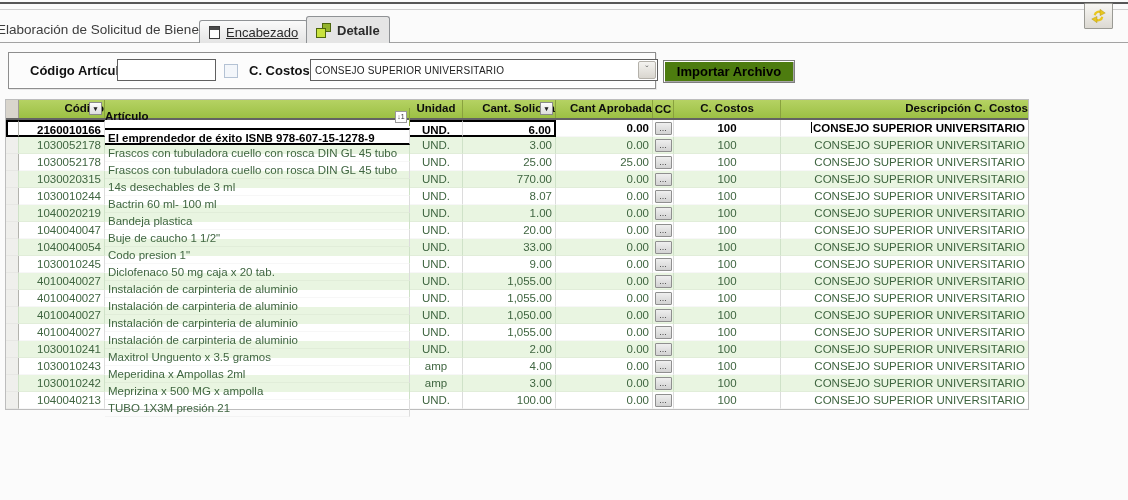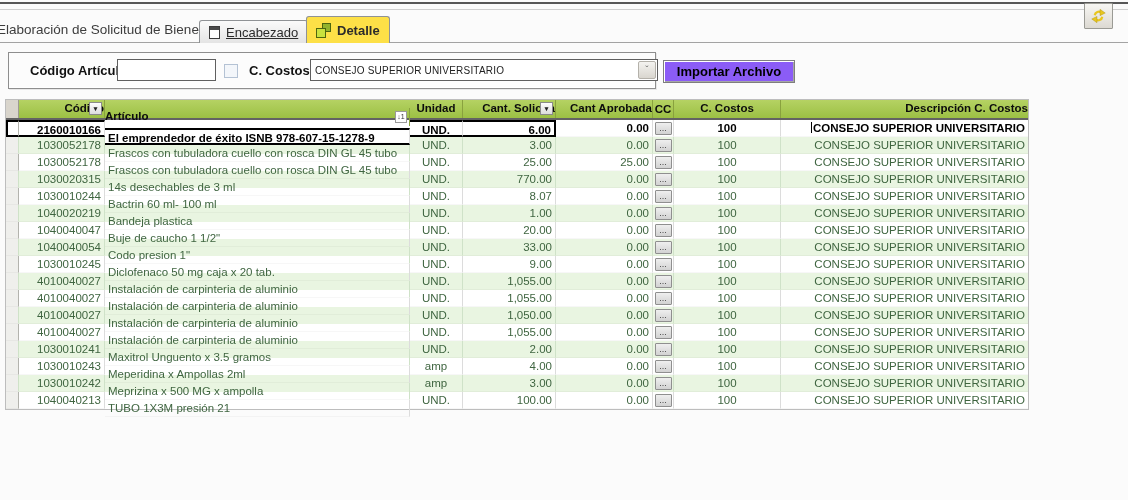--- a/index.html
+++ b/index.html
@@ -20,21 +20,21 @@
   }
   
   .tabstrip{position:absolute;top:16px;left:0;width:1128px;height:27px;border-bottom:1px solid #a3a3a3;box-sizing:border-box;}
   .form-title{position:absolute;left:-3px;top:22px;font-size:13.5px;color:#3d3d3d;white-space:nowrap;}
   .tab{
     position:absolute;box-sizing:border-box;display:flex;align-items:center;gap:6px;
     border:1px solid #8f9295;border-bottom:none;border-radius:3px 3px 0 0;
     padding:0 9px;font-size:13px;color:#2b2b2b;cursor:pointer;white-space:nowrap;
   }
   .tab.inactive{left:199px;top:20px;height:23px;background:linear-gradient(#fafafa,#e4e4e4);text-decoration:underline;}
-  .tab.active{left:306px;top:16px;height:27px;background:#fde047;font-weight:bold;z-index:3;}
+  .tab.active{left:306px;top:16px;height:27px;background:#e5e5e5;font-weight:bold;z-index:3;}
   .doc-icon{width:11px;height:13px;background:#fff;border:1px solid #3c3c3c;box-sizing:border-box;position:relative;flex:0 0 auto;}
   .doc-icon:before{content:"";position:absolute;left:0;top:0;right:0;height:3px;background:#4a4a4a;}
   .note-icon{width:15px;height:15px;position:relative;flex:0 0 auto;}
   .note-icon .back{position:absolute;right:0;top:0;width:9px;height:9px;background:#93b32c;border:1px solid #4d660f;box-sizing:border-box;}
   .note-icon .front{position:absolute;left:0;bottom:0;width:10px;height:10px;background:#c9e23e;border:1px solid #4d660f;box-sizing:border-box;}
   
   .filter-panel{
     position:absolute;left:8px;top:52px;width:648px;height:37px;box-sizing:border-box;
     background:#fcfcfc;border:1px solid #8e8e8e;
     box-shadow:inset -1px -1px 0 #ffffff, 1px 1px 0 #e8e8e8;
@@ -52,21 +52,21 @@
     border:1px solid #5f5f5f;background:#fff;display:flex;align-items:center;cursor:pointer;
   }
   .combo .combo-text{flex:1;font-size:10px;color:#222;padding:0 4px;letter-spacing:.2px;white-space:nowrap;overflow:hidden;}
   .combo .combo-arrow{
     width:18px;height:18px;margin:1px;box-sizing:border-box;flex:0 0 auto;
     background:linear-gradient(#f4f3f0,#d9d6cf);border:1px solid #b4b1aa;border-radius:2px;
     display:flex;align-items:center;justify-content:center;font-size:10px;color:#6a6a6a;
   }
   .import-btn{
     position:absolute;left:663px;top:60px;width:132px;height:23px;box-sizing:border-box;
-    background:#8b5cf6;border:1px solid #7e7e7e;
+    background:#4d7c0f;border:1px solid #7e7e7e;
     box-shadow:inset 1px 1px 0 #ffffff, inset -1px -1px 0 #a7a7a7;
     font-family:"Liberation Sans",sans-serif;font-size:13px;font-weight:bold;color:#000;cursor:pointer;
   }
   
   .grid{position:absolute;left:5px;top:99px;width:1022px;border:1px solid #bdbdbd;background:#fff;}
   .hrow{display:flex;height:18px;background:linear-gradient(#b5d263,#9cc044);border-bottom:2px solid #636363;}
   .h{
     box-sizing:border-box;height:18px;line-height:16px;font-size:11.5px;font-weight:bold;color:#0c0c0c;
     text-align:center;border-right:1px solid #89a23e;position:relative;overflow:hidden;white-space:nowrap;
   }

